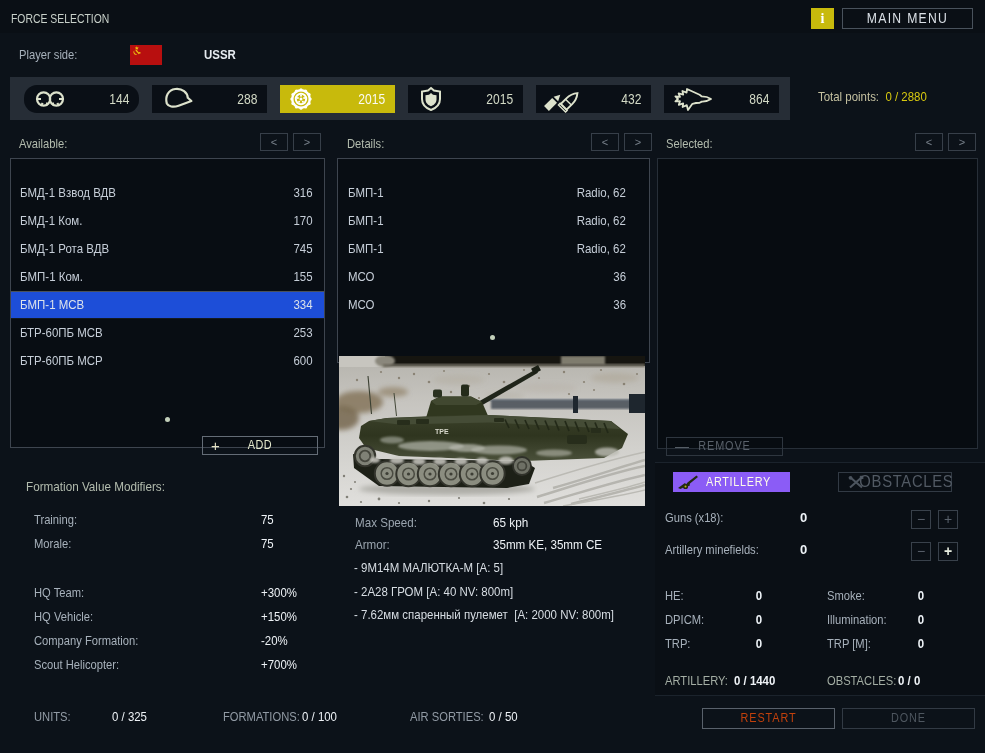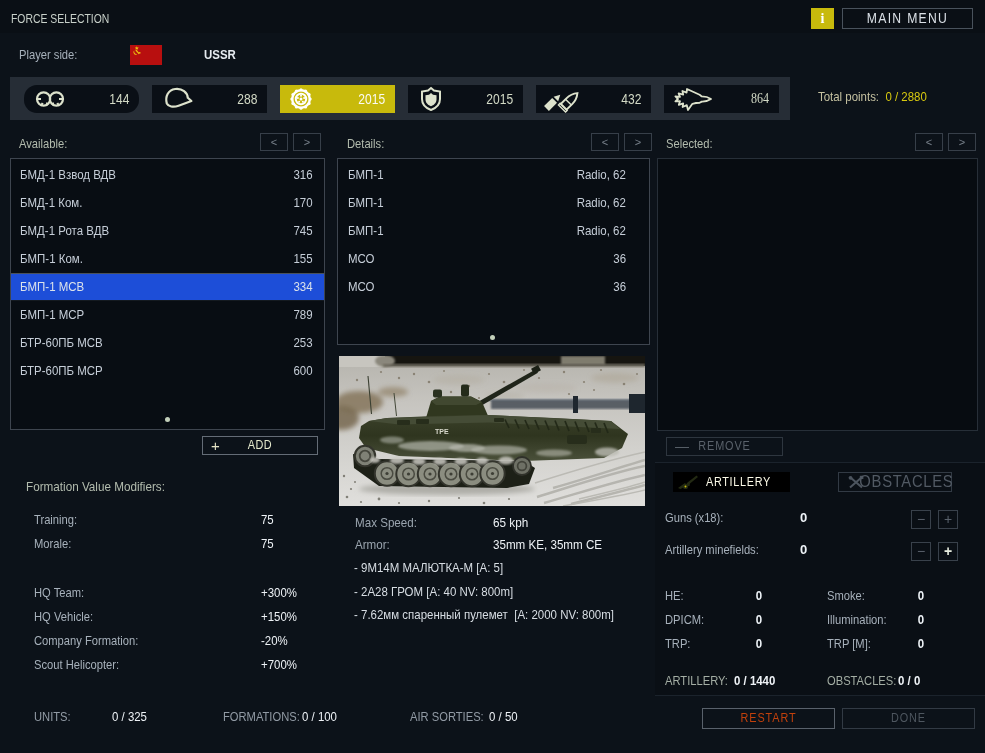--- a/index.html
+++ b/index.html
@@ -5,21 +5,21 @@
   html,body{margin:0;padding:0;}
   body{width:985px;height:753px;background:#0c1219;font-family:"Liberation Sans",sans-serif;position:relative;overflow:hidden;}
   .abs{position:absolute;}
   .lbl{color:#a7b1bb;font-size:13px;transform:scaleX(.86);transform-origin:0 50%;}
   .val{color:#eef2f6;font-size:13px;transform:scaleX(.88);transform-origin:0 50%;}
   .vr{color:#eef3f7;font-size:13px;font-weight:bold;text-align:right;transform:scaleX(.88);transform-origin:100% 50%;}
   .hdr{color:#b3bcae;font-size:13px;transform:scaleX(.86);transform-origin:0 50%;}
   .cc{display:block;transform:scaleX(.87);transform-origin:50% 50%;}
   .arrbox{position:absolute;width:26px;height:16px;border:1px solid #373f49;color:#79828c;
           font-size:11px;text-align:center;line-height:16px;}
-  .listbox{position:absolute;background:#080d13;border:1px solid #3e454f;padding-top:2px;box-sizing:content-box;}
+  .listbox{position:absolute;background:#080d13;border:1px solid #3e454f;padding-top:20px;box-sizing:content-box;}
   .row{height:28px;line-height:28px;color:#c6ced8;font-size:13.5px;position:relative;}
   .row .nm{position:absolute;left:9px;top:0;transform:scaleX(.85);transform-origin:0 50%;}
   .row .pt{position:absolute;right:11px;top:0;transform:scaleX(.85);transform-origin:100% 50%;}
   .dot{position:absolute;width:5px;height:5px;border-radius:50%;background:#c2cfba;}
   .btn{position:absolute;box-sizing:border-box;border:1px solid #5a626c;color:#e7ebce;
        font-size:12.5px;text-align:center;}
   .catb{top:85px;width:115px;height:28px;background:#0a0f16;}
   .catb .num{position:absolute;right:10px;top:0;line-height:28px;font-size:14px;color:#d3dac6;
              transform:scaleX(.86);transform-origin:100% 50%;}
   .cx{transform:scaleX(.86);transform-origin:0 50%;}
@@ -112,21 +112,21 @@
       <path d="M-3.2 -4.8 L0 -11 L3.2 -4.8 Z" fill="#dde2cc"></path>
     </g>
     <g transform="translate(28,15.5) rotate(45)">
       <path d="M-4.1 9 L-4.1 1 C-4.1 -3.8 -2.4 -7.6 0 -10.5 C2.4 -7.6 4.1 -3.8 4.1 1 L4.1 9 Z" fill="none" stroke="#dde2cc" stroke-width="1.9"></path>
       <path d="M-4.1 2.2 L4.1 2.2" stroke="#dde2cc" stroke-width="1.5"></path>
       <path d="M-5 9 L5 9 L5 11.3 L-5 11.3 Z" fill="none" stroke="#dde2cc" stroke-width="1.4"></path>
     </g>
   </svg>
   <span class="num">432</span>
 </div>
-<div class="abs catb" style="left:664px;font-family:Liberation Serif, serif;">
+<div class="abs catb" style="left:664px;">
   <svg width="42" height="28" viewBox="0 0 42 28" style="position:absolute;left:8px;top:1px;">
     <path d="M39 13 C36.5 11.3 33 10.4 29.8 10.4 L27.6 8.8 L15 3 L14.6 6.6 L10.4 5 L11.2 8.6 L6.6 7.4 L8 10.8 L3.4 10.4
              L6 13 L3.4 15.4 L8 15.2 L6.8 18.8 L11.2 17.4 L10.6 21 L14.8 19.2 L16 24 L20.4 17.8 L24 17 L27.6 16.8
              L29.8 15.6 C33 15.7 36.5 14.7 39 13 Z" fill="none" stroke="#dde2cc" stroke-width="1.8" stroke-linejoin="round"></path>
   </svg>
   <span class="num">864</span>
 </div>
 <div class="abs" style="left:818px;top:89px;font-size:13px;color:#c5c1a0;transform:scaleX(.88);transform-origin:0 50%;white-space:nowrap;">Total points:
   <span style="color:#d8c90f;">&nbsp;0 / 2880</span></div>
 
@@ -153,24 +153,20 @@
       <span class="nm">БМД-1 Рота ВДВ</span>
       <span class="pt">745</span>
     </div>
   <div class="row">
       <span class="nm">БМП-1 Ком.</span>
       <span class="pt">155</span>
     </div>
   <div class="row" style="background:#1d4ed8;color:#dbe2ea;box-shadow:inset 0 1px 0 #4a525b, inset 0 -1px 0 #141a20;">
       <span class="nm">БМП-1 МСВ</span>
       <span class="pt">334</span>
-    </div>
-  <div class="row">
-      <span class="nm">БМП-1 МСР</span>
-      <span class="pt">789</span>
     </div>
   <div class="row">
       <span class="nm">БТР-60ПБ МСВ</span>
       <span class="pt">253</span>
     </div>
   <div class="row">
       <span class="nm">БТР-60ПБ МСР</span>
       <span class="pt">600</span>
     </div>
 </div>
@@ -421,21 +417,21 @@
 <div class="abs" style="left:354px;top:607px;font-size:13.5px;color:#d7dde3;transform:scaleX(.85);transform-origin:0 50%;white-space:nowrap;">- 7.62мм спаренный пулемет&nbsp; [А: 2000 NV: 800m]</div>
 
 <div class="listbox" style="left:657px;top:158px;width:319px;height:269px;border-color:#272f38;background:#070c11;"></div>
 <div class="btn" style="left:666px;top:437px;width:117px;height:19px;line-height:17px;border-color:#2e363f;color:#5a626b;">
   <span style="position:absolute;left:8px;top:0;font-size:14px;color:#565e66;">—</span>
   <span class="cc" style="letter-spacing:1px;">REMOVE</span>
 </div>
 
 <div class="abs" style="left:655px;top:462px;width:330px;height:234px;background:#0a0f15;
      border-top:1px solid #1b232c;border-bottom:1px solid #1b232c;box-sizing:border-box;"></div>
-<div class="abs" style="left:673px;top:472px;width:117px;height:20px;background:#000000;">
+<div class="abs" style="left:673px;top:472px;width:117px;height:20px;background:#8b5cf6;">
   <svg width="22" height="16" style="position:absolute;left:4px;top:2px;" viewBox="0 0 22 16">
     <g fill="#232a13">
       <path d="M10.5 8.5 L19.5 1.5 L21 3 L13 9.5 L12.5 12 L8 12 Z"></path>
       <path d="M1 14 L8 9 L10 11.5 L3.5 15 Z"></path>
       <circle cx="8.5" cy="12.5" r="2.6"></circle>
       <circle cx="8.5" cy="12.5" r="1" fill="#c8ba0c"></circle>
     </g>
   </svg>
   <div style="position:absolute;left:14px;right:0;top:0;text-align:center;line-height:20px;font-size:12.5px;
        color:#fdfbe8;">

